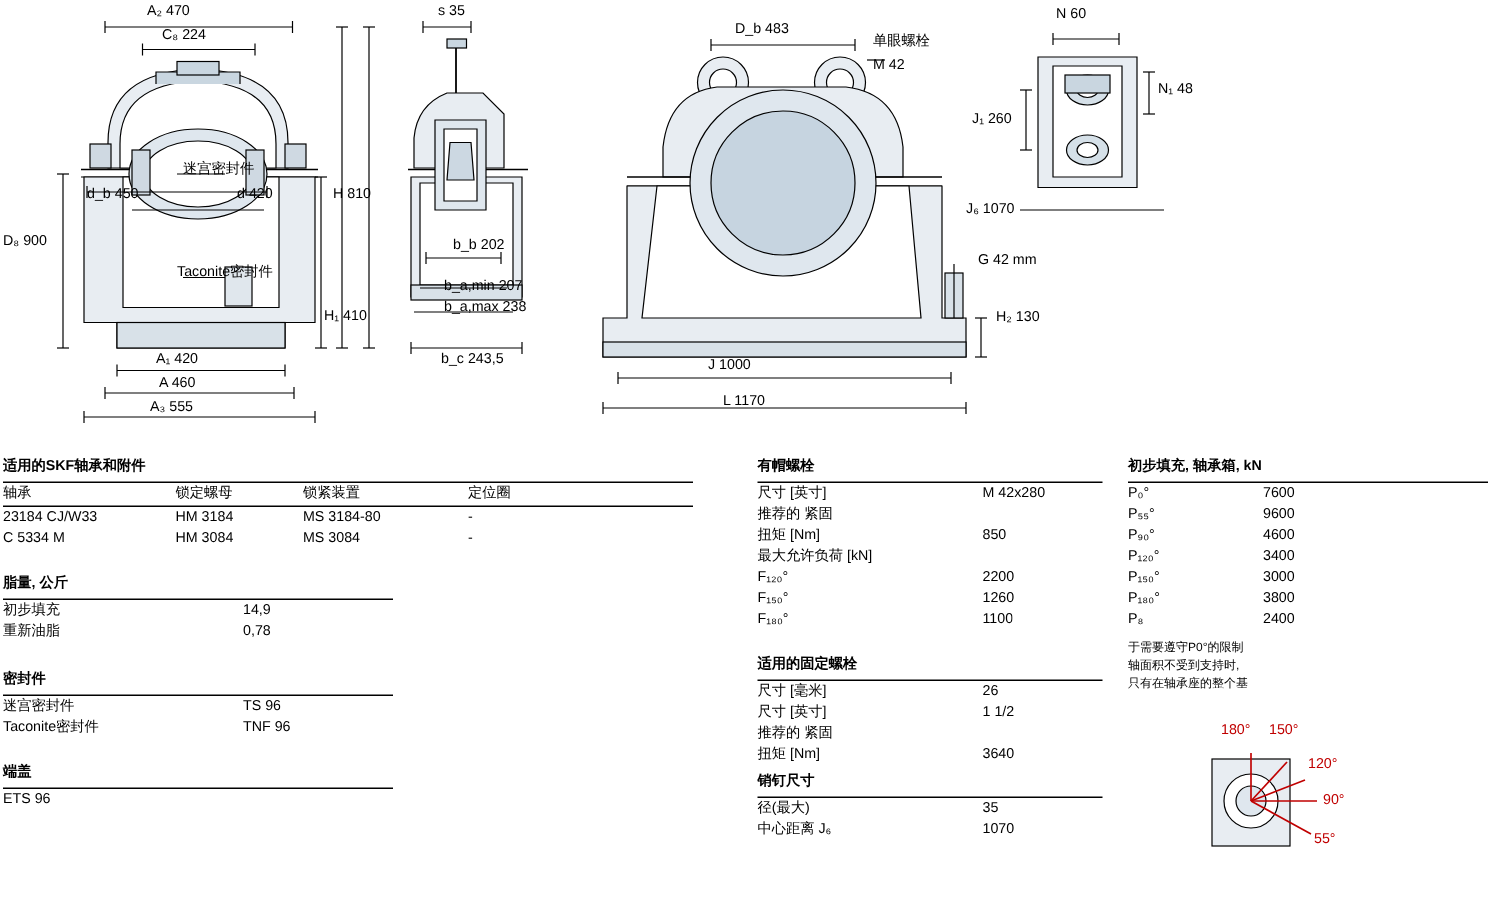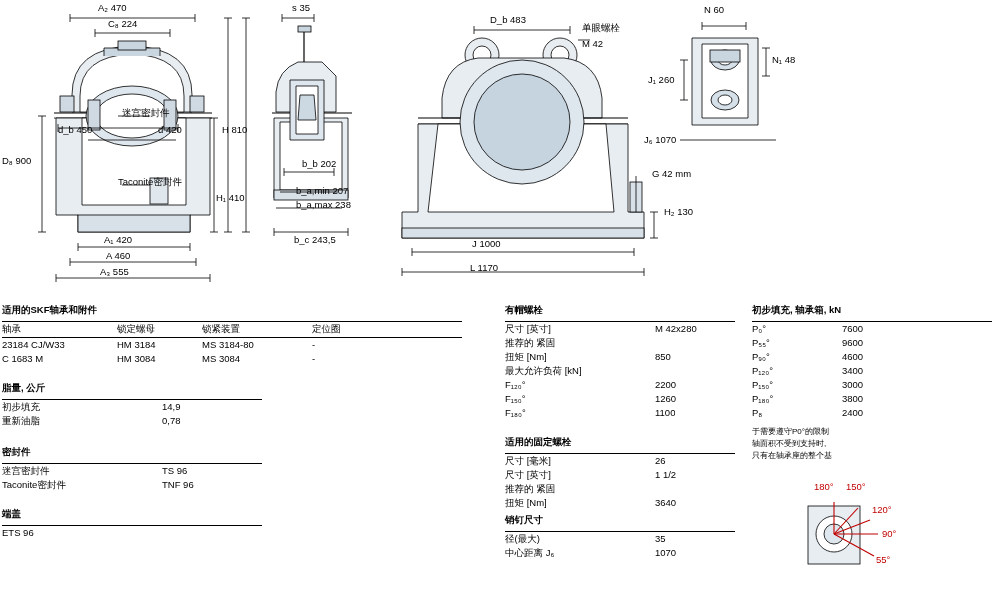--- a/index.html
+++ b/index.html
@@ -98,21 +98,21 @@
         <line x1="122" y1="185" x2="150" y2="185"></line>
       </g>
     </svg>
 
     <div class="lbl" style="left:98px;top:2px">A₂ 470</div>
     <div class="lbl" style="left:108px;top:18px">C₈ 224</div>
     <div class="lbl" style="left:58px;top:124px">d_b 450</div>
     <div class="lbl" style="left:158px;top:124px">d 420</div>
     <div class="lbl" style="left:222px;top:124px">H 810</div>
     <div class="lbl" style="left:2px;top:155px">D₈ 900</div>
-    <div class="lbl" style="left:216px;top:192px">H₁ 410</div>
+    <div class="lbl" style="left:216px;top:205px">H₁ 410</div>
     <div class="lbl" style="left:104px;top:234px">A₁ 420</div>
     <div class="lbl" style="left:106px;top:250px">A 460</div>
     <div class="lbl" style="left:100px;top:266px">A₃ 555</div>
     <div class="lbl" style="left:122px;top:107px">迷宫密封件</div>
     <div class="lbl" style="left:118px;top:176px">Taconite密封件</div>
 
     <svg width="110" height="300" style="position:absolute;left:262px;top:0">
       <g stroke="#000" fill="none" stroke-width="0.8">
         <line x1="20" y1="18" x2="52" y2="18"></line>
         <line x1="20" y1="14" x2="20" y2="22"></line>
@@ -193,21 +193,21 @@
 
         <line x1="196" y1="40" x2="208" y2="40"></line>
       </g>
     </svg>
 
     <div class="lbl" style="left:490px;top:14px">D_b 483</div>
     <div class="lbl" style="left:582px;top:22px">单眼螺栓</div>
     <div class="lbl" style="left:582px;top:38px">M 42</div>
     <div class="lbl" style="left:664px;top:206px">H₂ 130</div>
     <div class="lbl" style="left:472px;top:238px">J 1000</div>
-    <div class="lbl" style="left:470px;top:262px">L 1170</div>
+    <div class="lbl" style="left:482px;top:262px">L 1170</div>
     <div class="lbl" style="left:652px;top:168px">G 42 mm</div>
 
     <svg width="140" height="200" style="position:absolute;left:680px;top:0">
       <g stroke="#000" fill="none" stroke-width="0.8">
         <line x1="22" y1="26" x2="66" y2="26"></line>
         <line x1="22" y1="22" x2="22" y2="30"></line>
         <line x1="66" y1="22" x2="66" y2="30"></line>
 
         <path d="M12,38 L12,125 L78,125 L78,38 Z" fill="#e8edf2"></path>
         <path d="M22,44 L22,118 L68,118 L68,44 Z" fill="#ffffff"></path>
@@ -247,21 +247,21 @@
         <div class="c4">定位圈</div>
       </div>
       <div class="hr"></div>
       <div class="row rr">
         <div class="c1">23184 CJ/W33</div>
         <div class="c2">HM 3184</div>
         <div class="c3">MS 3184-80</div>
         <div class="c4">-</div>
       </div>
       <div class="row rr">
-        <div class="c1">C 1683 M</div>
+        <div class="c1">C 5334 M</div>
         <div class="c2">HM 3084</div>
         <div class="c3">MS 3084</div>
         <div class="c4">-</div>
       </div>
     </div>
 
     <div class="tbl" style="left:2px;top:86px;width:260px">
       <div class="hdr">脂量, 公斤</div>
       <div class="hr"></div>
       <div class="row rr">

